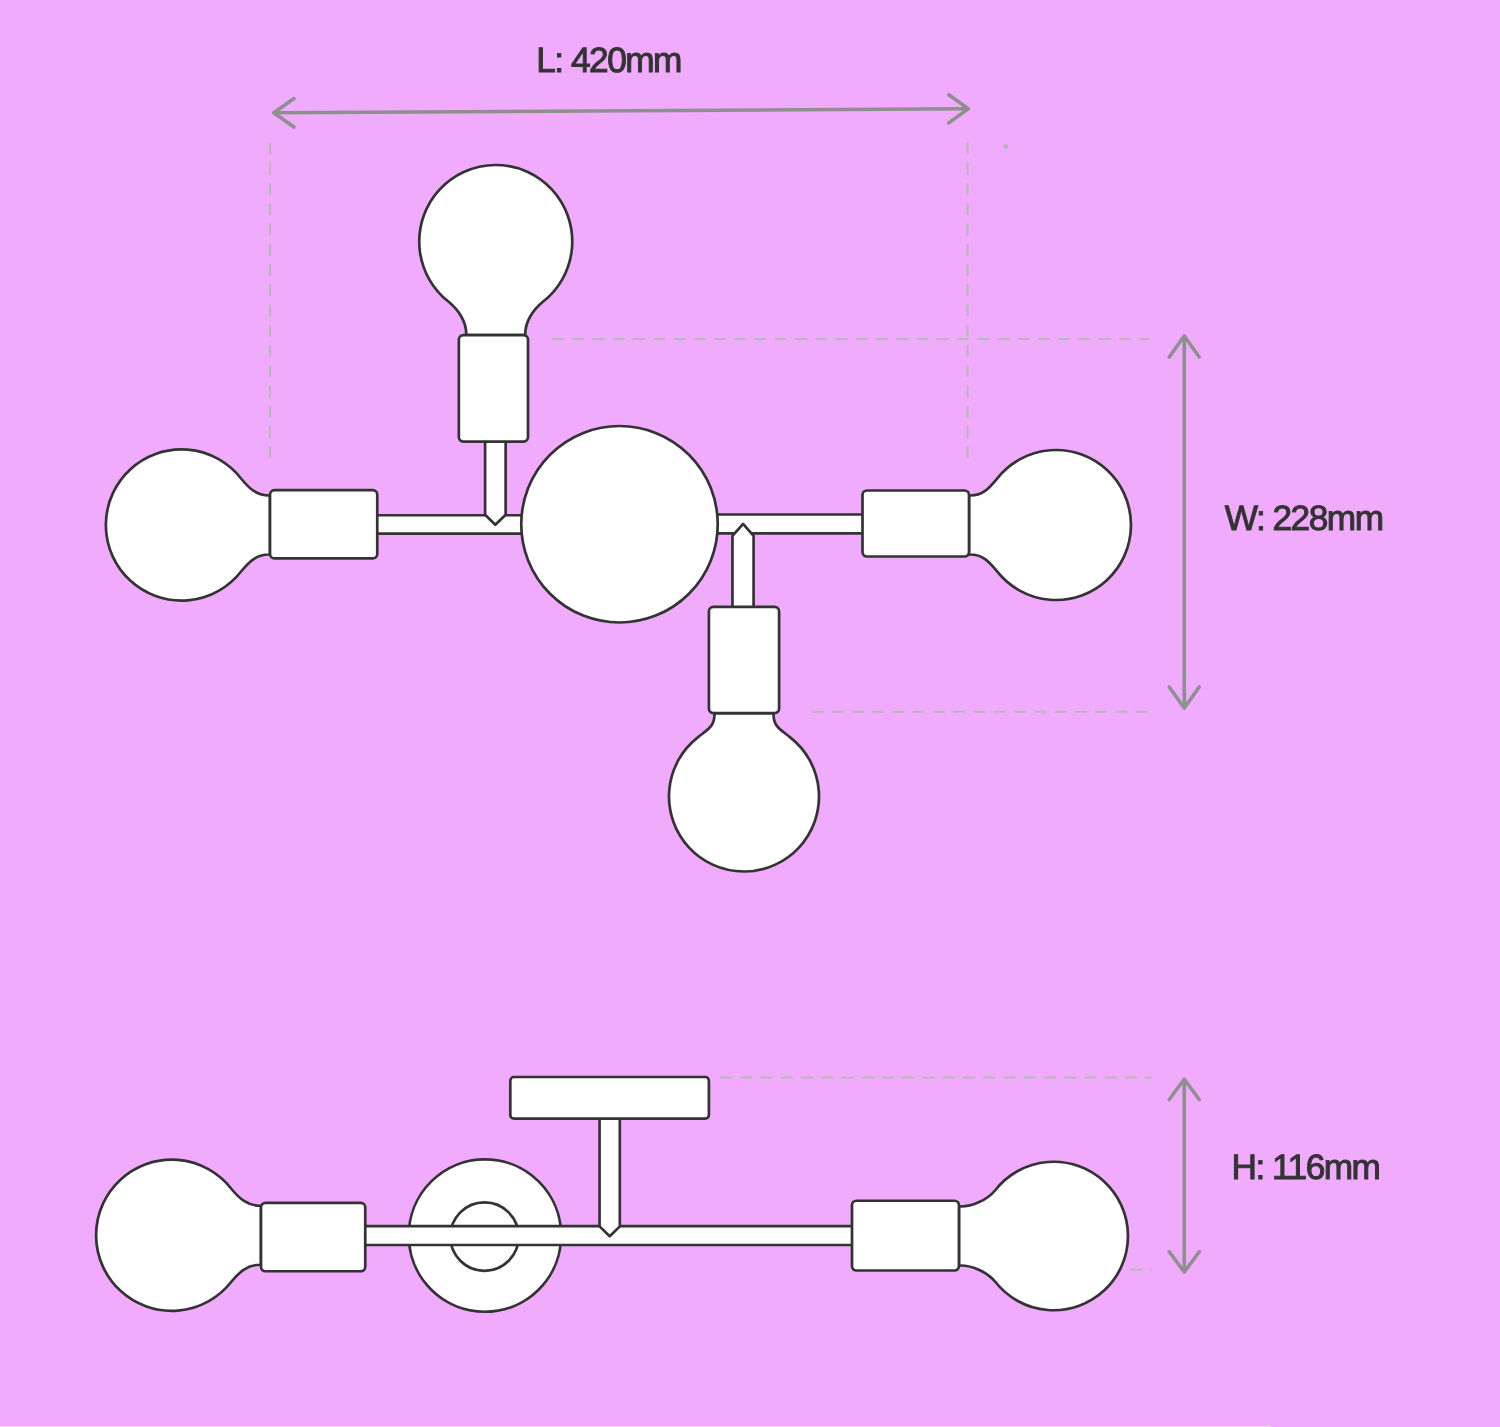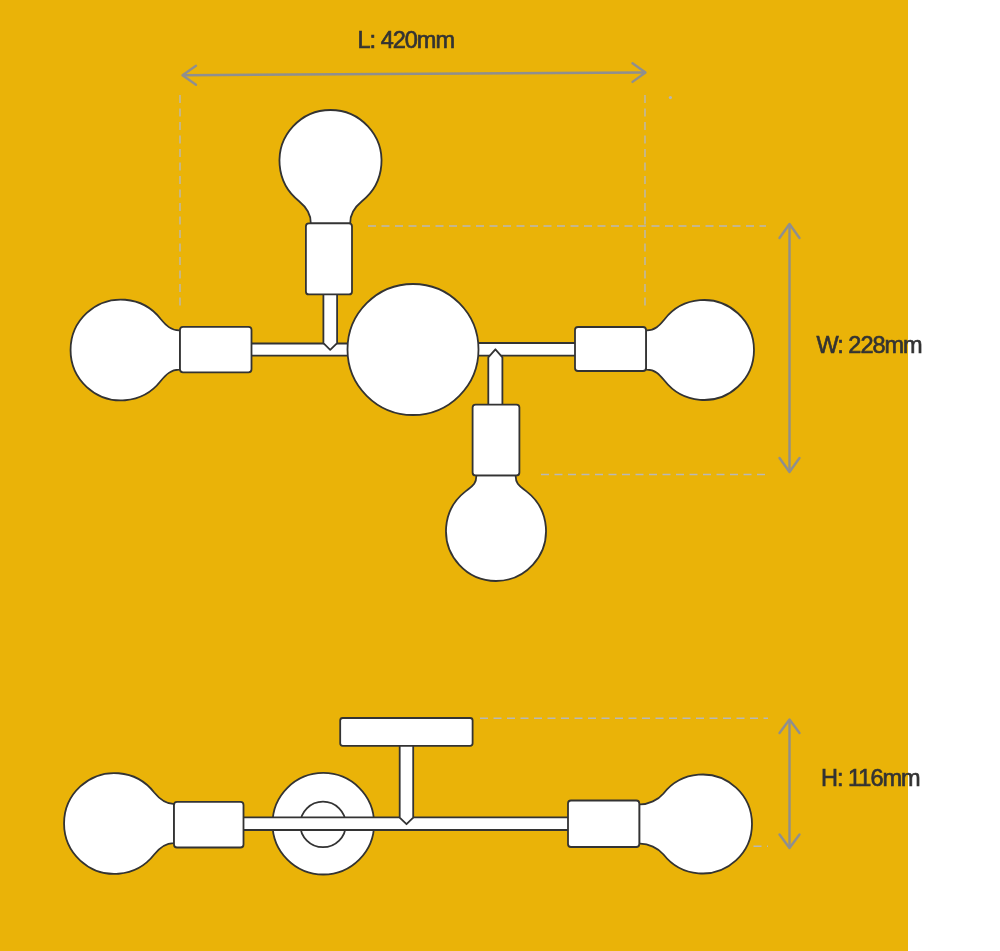--- a/index.html
+++ b/index.html
@@ -1,16 +1,16 @@
 <!DOCTYPE html>
 <html><head>
 <meta charset="utf-8">
 <style>
   html,body{margin:0;padding:0;background:#ffffff;}
-  .wrap{width:908px;height:951px;position:relative;background:#eab308;}
+  .wrap{width:1000px;height:951px;position:relative;background:#f0abfc;}
   svg{display:block;}
   text{font-family:"Liberation Sans", sans-serif; fill:#333333; stroke:#333333; stroke-width:0.65px;}
 </style>
 </head>
 <body>
 <div class="wrap">
 <svg width="1000" height="951" viewBox="0 0 1000 951">
 
   <text x="357.5" y="48" font-size="23.5" letter-spacing="-1">L: 420mm</text>
 

